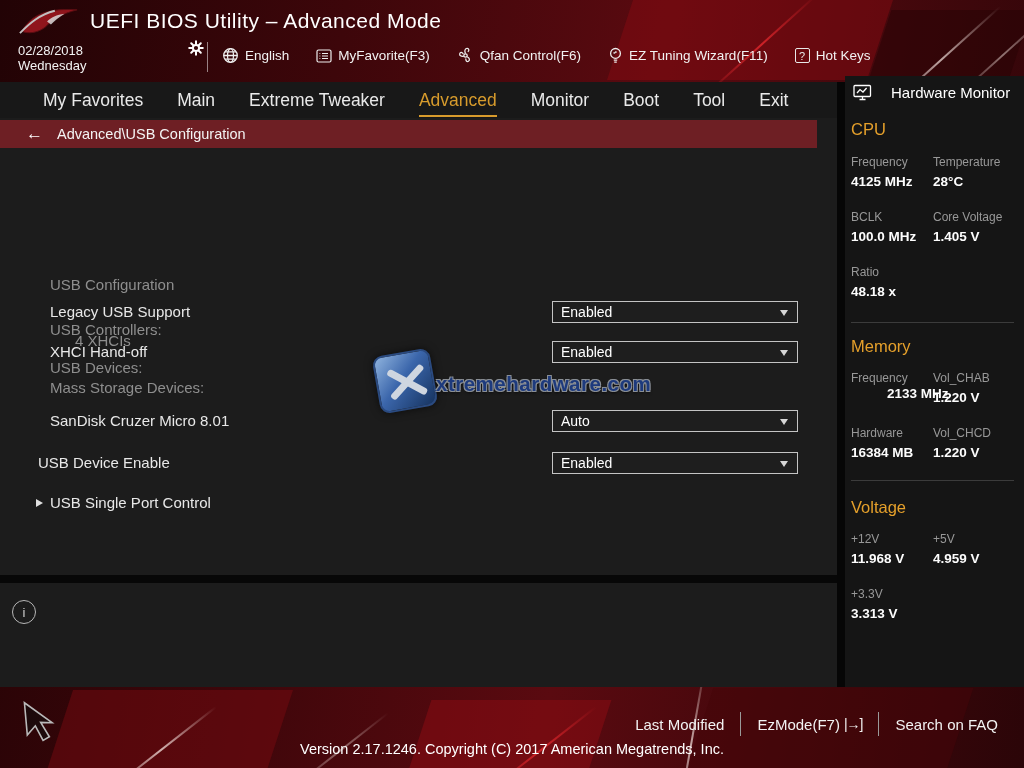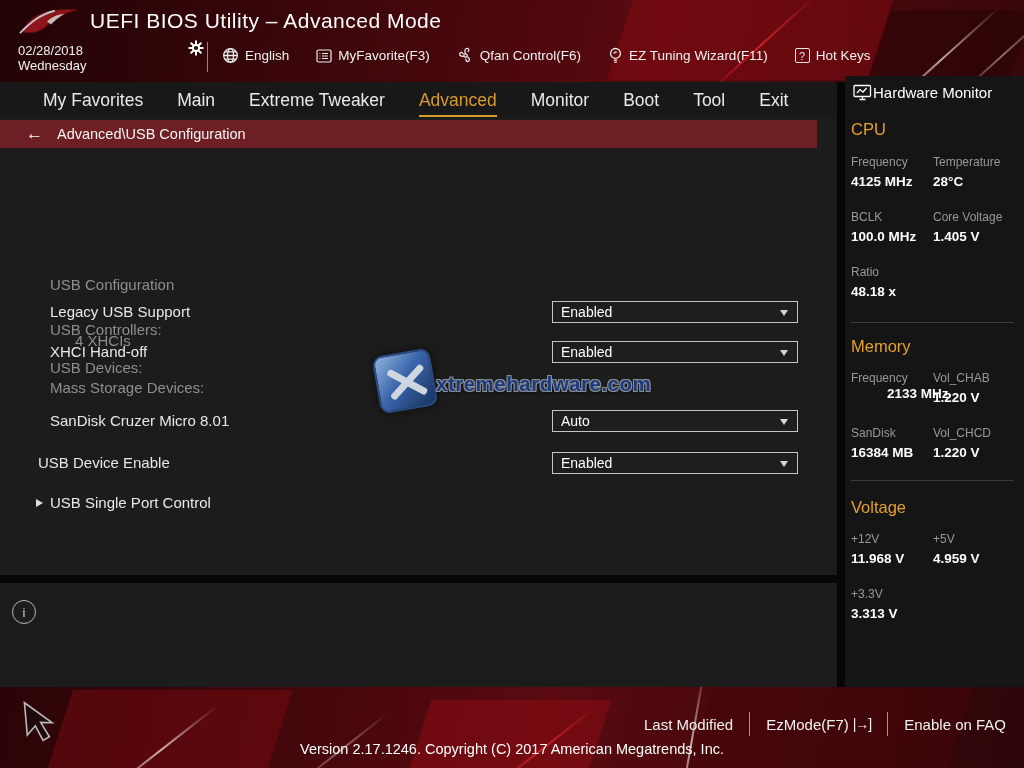--- a/index.html
+++ b/index.html
@@ -60,29 +60,29 @@
   
   .wm-logo { position:absolute; left:376px; top:352px; width:58px; height:58px; border-radius:10px; z-index:5;
              background:linear-gradient(135deg,#8fb3de 0%,#3b66ab 45%,#16335f 100%);
              border:2px solid #2a4a80; transform:rotate(-10deg); box-shadow:0 0 8px rgba(0,0,0,.6); }
   .wm-x1,.wm-x2 { position:absolute; left:7px; top:25px; width:44px; height:7px; background:#cfd6e0; border-radius:3px; }
   .wm-x1 { transform:rotate(38deg); } .wm-x2 { transform:rotate(-38deg); }
   .wm-text { position:absolute; left:436px; top:372px; z-index:5; font-size:20.5px; font-weight:bold; letter-spacing:.5px; color:#1d3a7d;
              text-shadow:-1px -1px 0 #8a8f96, 1px -1px 0 #8a8f96, -1px 1px 0 #8a8f96, 1px 1px 0 #8a8f96, 0 2px 3px rgba(0,0,0,.7); }
 
   
-  .hm-head { position:absolute; left:8px; top:8px; display:flex; align-items:center; gap:1px; color:#fff; font-size:15px; white-space:nowrap; }
+  .hm-head { position:absolute; left:8px; top:8px; display:flex; align-items:center; gap:19px; color:#fff; font-size:15px; white-space:nowrap; }
   .hm-sec-title { position:absolute; left:6px; font-size:16.5px; color:#e5a02b; }
   .hm-lbl { position:absolute; font-size:12px; color:#989898; white-space:nowrap; }
   .hm-val { position:absolute; font-size:13.5px; font-weight:bold; color:#fdfdfd; white-space:nowrap; }
   .c1 { left:6px; } .c2 { left:88px; }
   .hm-sep { position:absolute; left:6px; width:163px; height:1px; background:#3b3b3b; }
 
   
-  .footer-actions { position:absolute; right:18px; top:710px; height:28px; display:flex; align-items:center; gap:16px; z-index:3; color:#f2f2f2; font-size:15px; }
+  .footer-actions { position:absolute; right:26px; top:710px; height:28px; display:flex; align-items:center; gap:16px; z-index:3; color:#f2f2f2; font-size:15px; }
   .fa-vsep { width:1px; height:24px; background:#9a9a9a; }
   .fa-item { display:flex; align-items:center; gap:4px; white-space:nowrap; cursor:default; }
   .ez-glyph { font-size:14px; letter-spacing:-1px; }
   .version-line { position:absolute; left:0; top:741px; width:1024px; text-align:center; font-size:14.5px; color:#fff; z-index:3; }
   .cursor-arrow { position:absolute; left:20px; top:698px; z-index:6; }
 </style>
 </head>
 <body>
 
 <div class="screen">
@@ -259,21 +259,21 @@
     <div class="hm-val c2" style="top:153px;">1.405 V</div>
     <div class="hm-lbl c1" style="top:189px;">Ratio</div>
     <div class="hm-val c1" style="top:208px;">48.18 x</div>
     <div class="hm-sep" style="top:246px;"></div>
 
     <div class="hm-sec-title" style="top:261px;">Memory</div>
     <div class="hm-lbl c1" style="top:295px;">Frequency</div>
     <div class="hm-lbl c2" style="top:295px;">Vol_CHAB</div>
     <div class="hm-val c1" style="top:310px;margin-left:36px;">2133 MHz</div>
     <div class="hm-val c2" style="top:314px;">1.220 V</div>
-    <div class="hm-lbl c1" style="top:350px;">SanDisk</div>
+    <div class="hm-lbl c1" style="top:350px;">Hardware</div>
     <div class="hm-lbl c2" style="top:350px;">Vol_CHCD</div>
     <div class="hm-val c1" style="top:369px;">16384 MB</div>
     <div class="hm-val c2" style="top:369px;">1.220 V</div>
     <div class="hm-sep" style="top:404px;"></div>
 
     <div class="hm-sec-title" style="top:422px;">Voltage</div>
     <div class="hm-lbl c1" style="top:456px;">+12V</div>
     <div class="hm-lbl c2" style="top:456px;">+5V</div>
     <div class="hm-val c1" style="top:475px;">11.968 V</div>
     <div class="hm-val c2" style="top:475px;">4.959 V</div>
@@ -289,18 +289,18 @@
     <div class="fa-item">
       <span>Last Modified</span>
     </div>
     <div class="fa-vsep"></div>
     <div class="fa-item">
       <span>EzMode(F7)</span>
       <span class="ez-glyph">|→]</span>
     </div>
     <div class="fa-vsep"></div>
     <div class="fa-item">
-      <span>Enable on FAQ</span>
+      <span>Search on FAQ</span>
     </div>
   </div>
 
   <div class="version-line">Version 2.17.1246. Copyright (C) 2017 American Megatrends, Inc.</div>
 </div>
 
 </body></html>

